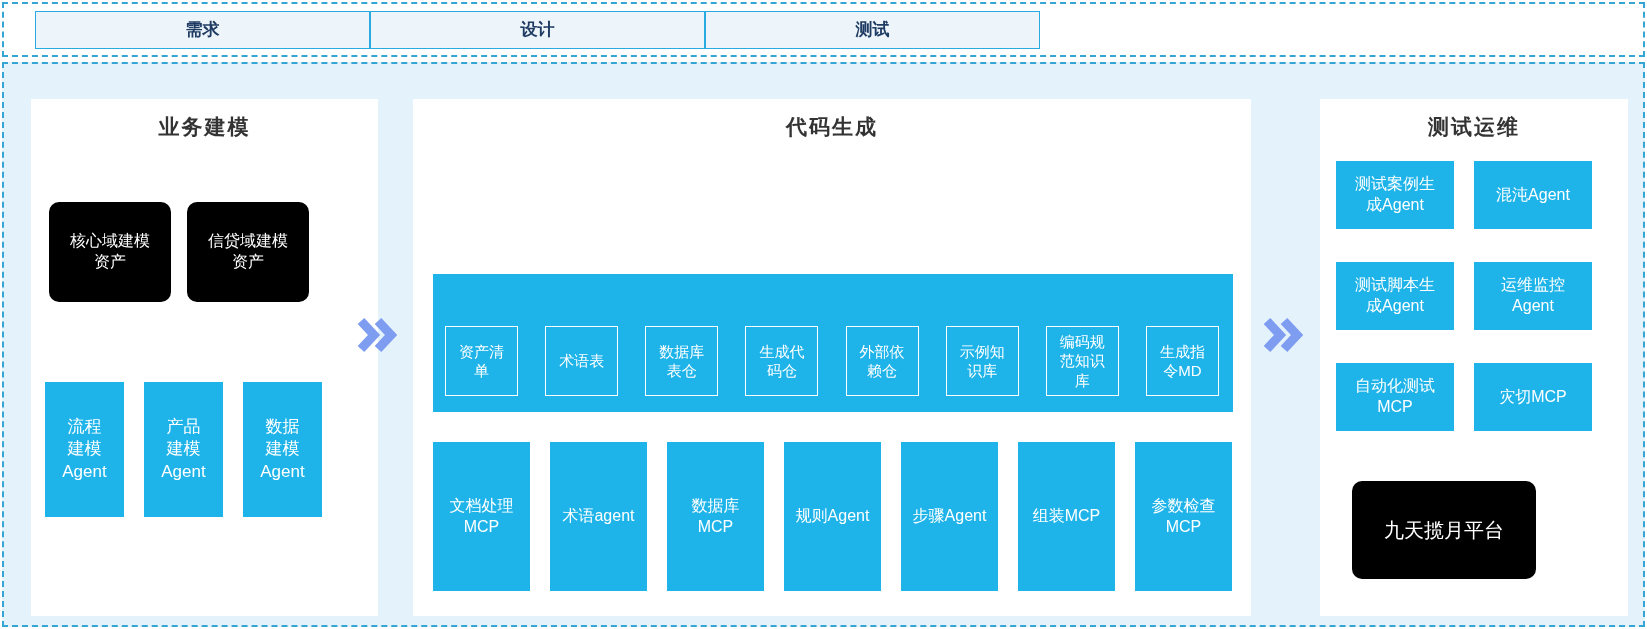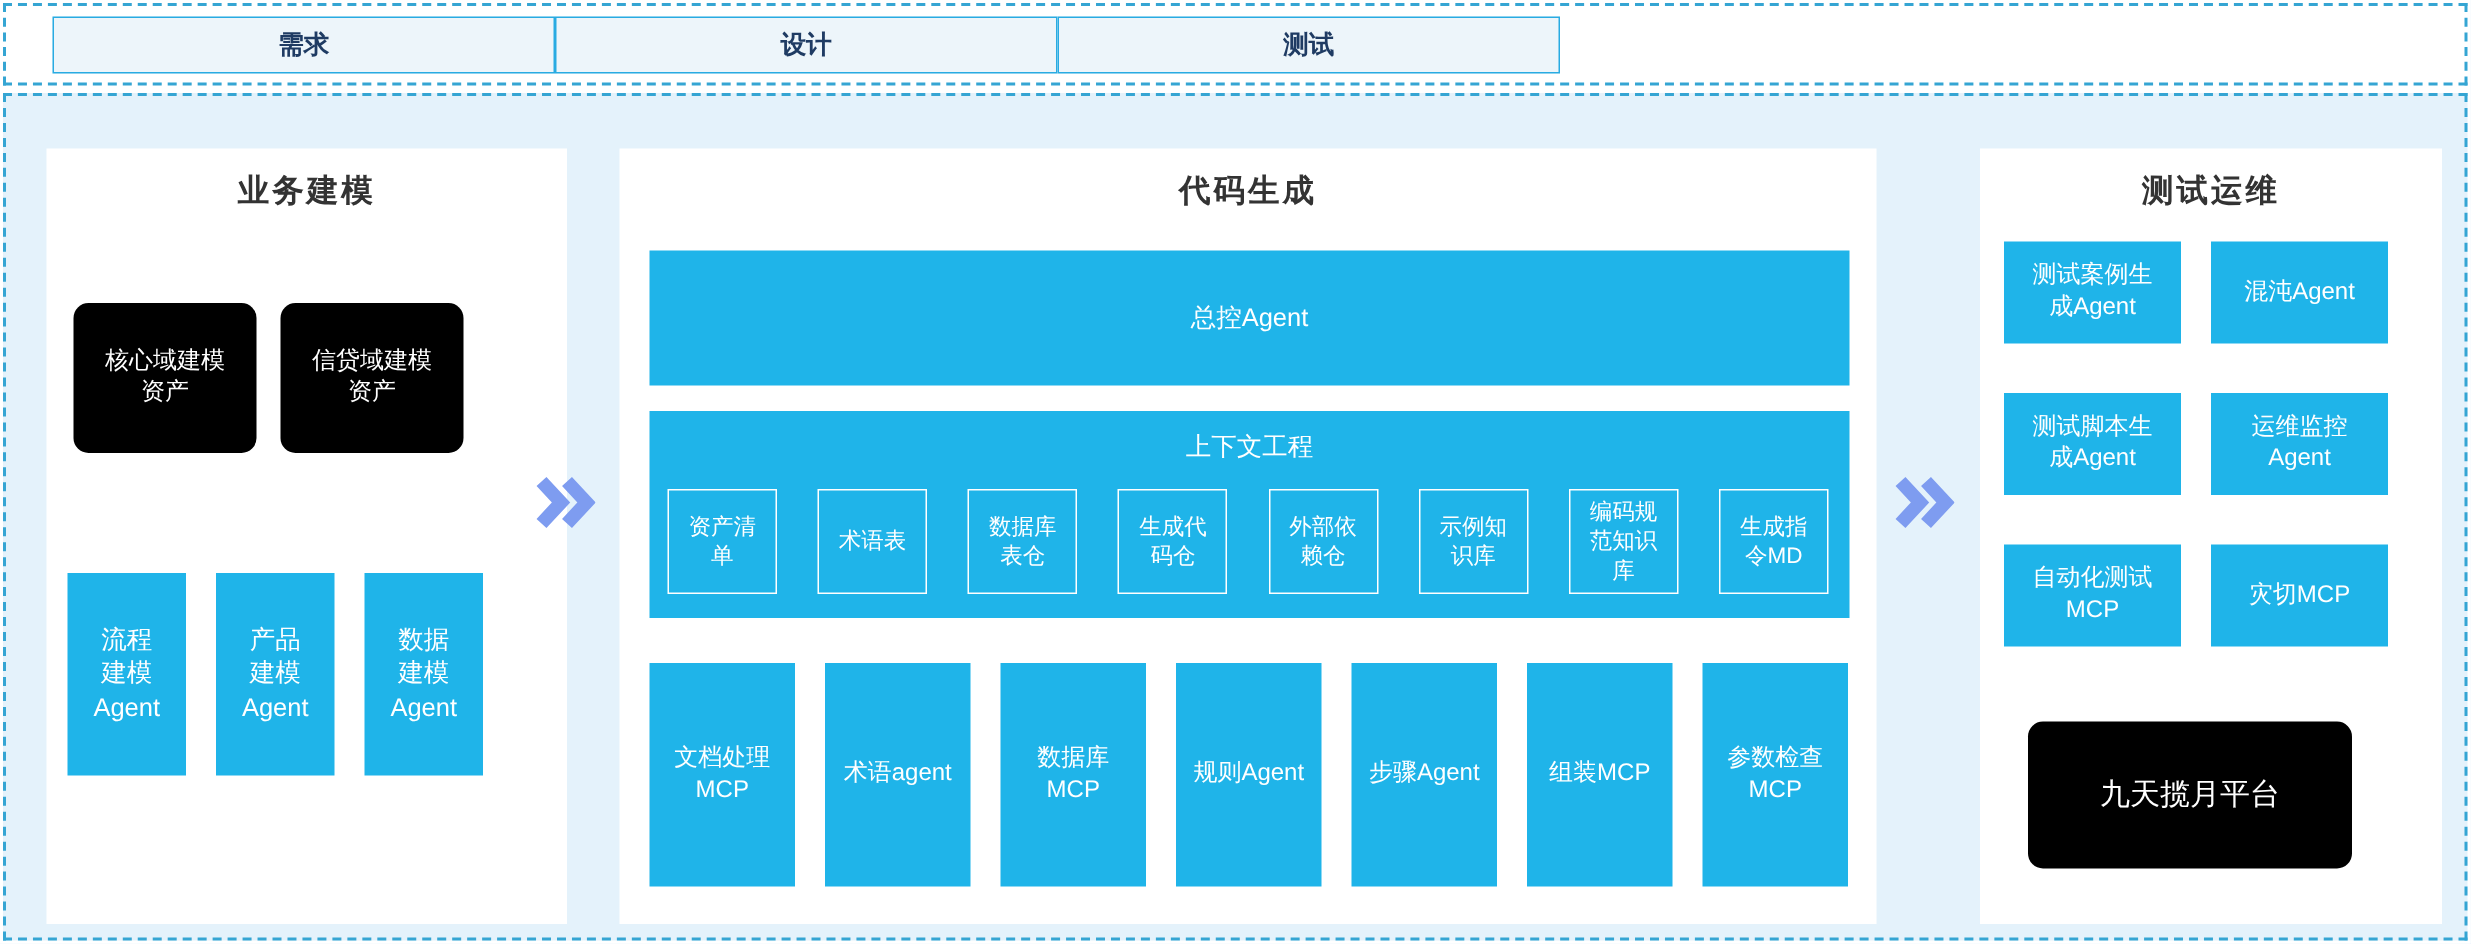--- a/index.html
+++ b/index.html
@@ -59,21 +59,21 @@
   .mcp-box { width:97px; height:149px; font-size:16px; }
 
   
   .panel-right { left:1316px; width:308px; }
   .ops-grid {
     position:absolute; top:62px; left:16px;
     display:grid; grid-template-columns:118px 118px; column-gap:20px; row-gap:33px;
   }
   .ops-box { width:118px; height:68px; font-size:16px; }
   .platform-box {
-    position:absolute; top:382px; left:32px; width:216px; height:98px;
+    position:absolute; top:382px; left:32px; width:184px; height:98px;
     font-size:20px;
   }
 
   
   .chevron { position:absolute; width:42px; height:38px; }
   .chevron-1 { left:351px; top:252px; }
   .chevron-2 { left:1257px; top:252px; }
 </style>
 </head>
 <body>
@@ -128,26 +128,22 @@
     <div class="chevron chevron-1">
       <svg width="42" height="38" viewBox="0 0 42 38">
         <polyline points="6,5 19,19 6,33" fill="none" stroke="#7e9cf0" stroke-width="9" stroke-linejoin="miter"></polyline>
         <polyline points="23,5 36,19 23,33" fill="none" stroke="#7e9cf0" stroke-width="9" stroke-linejoin="miter"></polyline>
       </svg>
     </div>
 
     <div class="card panel-mid">
       <div class="card-title">代码生成</div>
 
-      <div class="master-bar cyan cbox">
-        <span>总控Agent</span>
-      </div>
 
       <div class="context-group cyan">
-        <div class="context-title">上下文工程</div>
         <div class="context-items">
           <div class="context-item cbox">
             <span>资产清
 单</span>
           </div>
           <div class="context-item cbox">
             <span>术语表</span>
           </div>
           <div class="context-item cbox">
             <span>数据库

